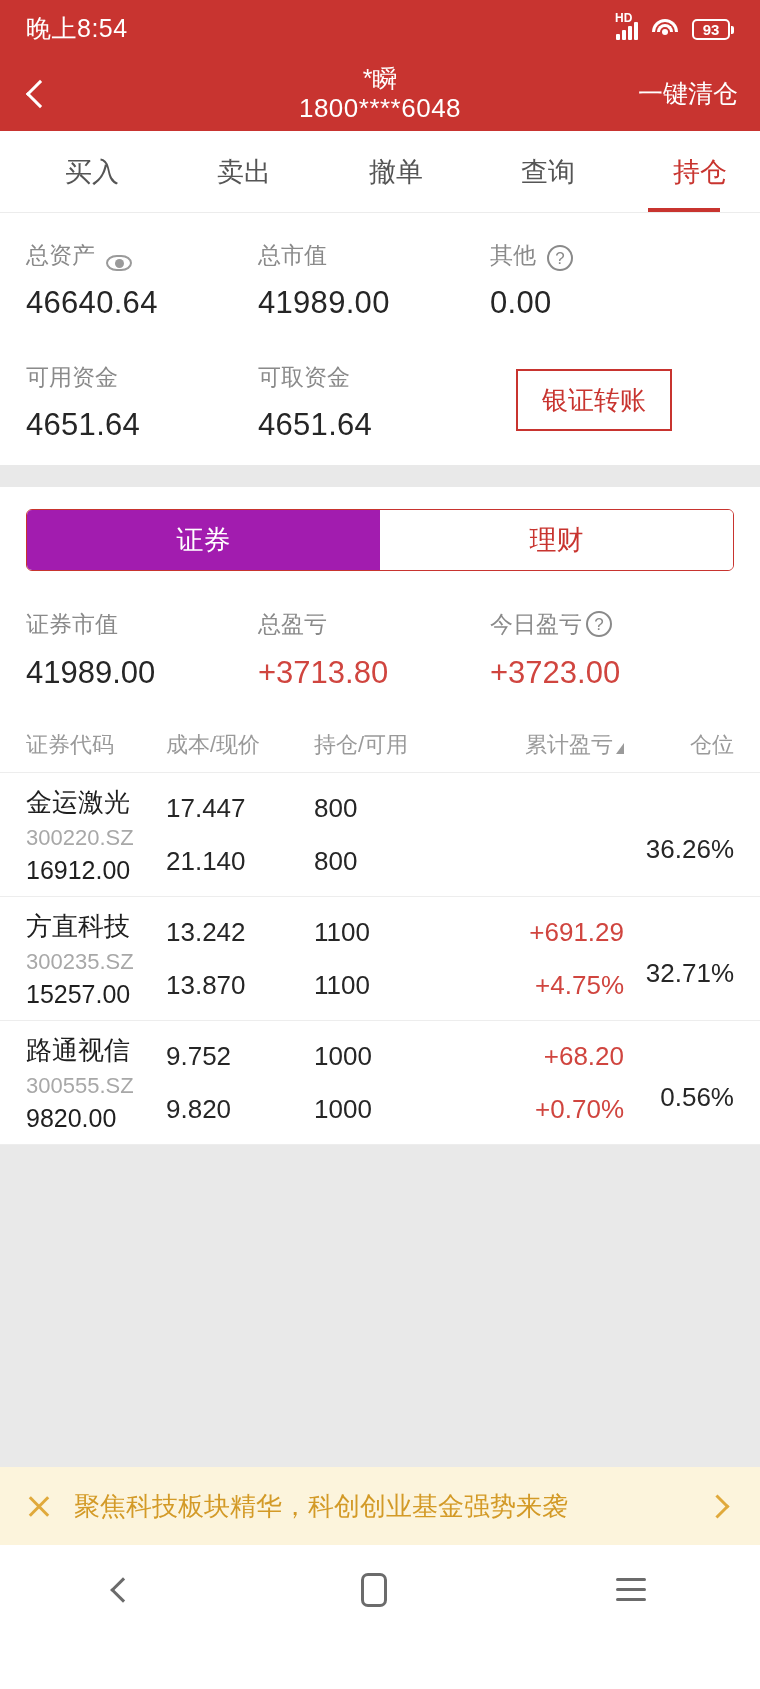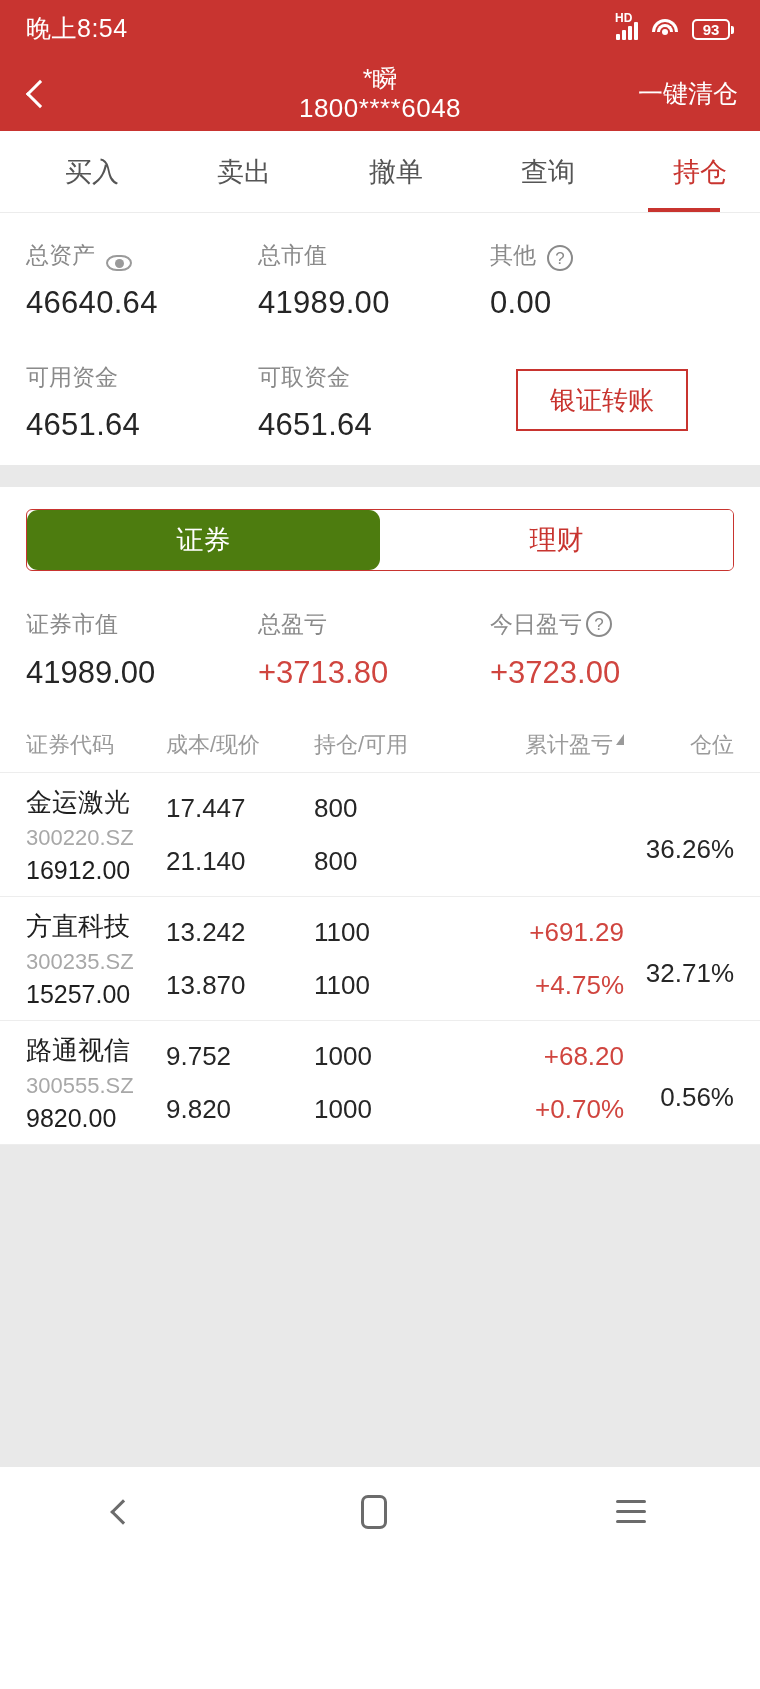--- a/index.html
+++ b/index.html
@@ -71,49 +71,49 @@
   .eye {
     width:26px; height:16px; border-radius:50% / 60%; border:2.6px solid #9a9a9a;
     display:flex; align-items:center; justify-content:center; position:relative;
   }
   .eye::after { content:""; width:9px; height:9px; border-radius:50%; background:#9a9a9a; }
   .qmark { width:26px; height:26px; border-radius:50%; border:2px solid #8a8a8a;
     font-size:17px; color:#8a8a8a; display:flex; align-items:center; justify-content:center;
     line-height:1; }
   .asset-row2 { margin-top: 38px; align-items:flex-start; }
   .transfer-btn {
-    width:172px; height:62px; border:2px solid #C8342F; color:#C8342F;
+    width:156px; height:62px; border:2px solid #C8342F; color:#C8342F;
     font-size:26px; display:flex; align-items:center; justify-content:center;
     background:#fff; margin-top:10px; margin-left:26px;
   }
 
   .gap { height: 22px; background:#E9E9E9; }
 
   
   .seg-wrap { padding: 22px 26px 0 26px; }
   .seg { display:flex; height:62px; border:1.5px solid #C8342F; border-radius:6px; overflow:hidden; }
   .seg div { flex:1; display:flex; align-items:center; justify-content:center; font-size:27px; }
-  .seg .on { background:#4d7c0f; color:#fff;border-radius:11px; }
+  .seg .on { background:#a21caf; color:#fff; }
   .seg .off { background:#fff; color:#C8342F; }
 
   
   .pnl { display:flex; padding: 38px 26px 0 26px; }
   .pnl-cell { width: 232px; }
   .pnl-label { font-size:23px; color:#8a8a8a; display:flex; align-items:center; gap:4px; height:30px; }
   .pnl-val { font-size:31px; margin-top:16px; color:#262626; }
   .pnl-val.up { color:#D0453F; }
 
   
   .thead { display:flex; align-items:center; height:56px; margin-top:26px;
            padding: 0 26px; border-bottom:1px solid #ededed; }
   .th { font-size:22px; color:#9a9a9a; }
   .th.c1 { width:140px; }
   .th.c2 { width:148px; }
   .th.c3 { width:155px; }
-  .th.c4 { width:155px; text-align:right; display:flex; justify-content:flex-end; gap:3px;}
+  .th.c4 { width:155px; text-align:right; display:flex; align-items:center; justify-content:flex-end; gap:3px;}
   .th.c5 { flex:1; text-align:right; }
   .sort-tri { width:0; height:0; border-left:8px solid transparent;
      border-bottom:11px solid #9a9a9a; display:inline-block; transform: translateY(4px); }
 
   .trow { display:flex; align-items:center; min-height:124px;
           padding: 0 26px; border-bottom:1px solid #ededed; }
   .td { font-size:26px; color:#262626; }
   .td.c1 { width:140px; display:flex; flex-direction:column; gap:5px; }
   .td.c1 .nm { font-size:26px; color:#1f1f1f; }
   .td.c1 .cd { font-size:22px; color:#a8a8a8; }
@@ -323,20 +323,25 @@
     </div>
     <div class="td c4">
       <span>+68.20</span>
       <span>+0.70%</span>
     </div>
     <div class="td c5">0.56%</div>
   </div>
 
   <div class="filler"></div>
 
+  <div class="promo">
+    <div class="promo-x"></div>
+    <div class="promo-text">聚焦科技板块精华，科创创业基金强势来袭</div>
+    <div class="promo-chev"></div>
+  </div>
 
   <div class="navbar">
     <div class="nav-back"></div>
     <div class="nav-home"></div>
     <div class="nav-menu">
         <i></i>
         <i></i>
         <i></i>
       </div>
   </div>

